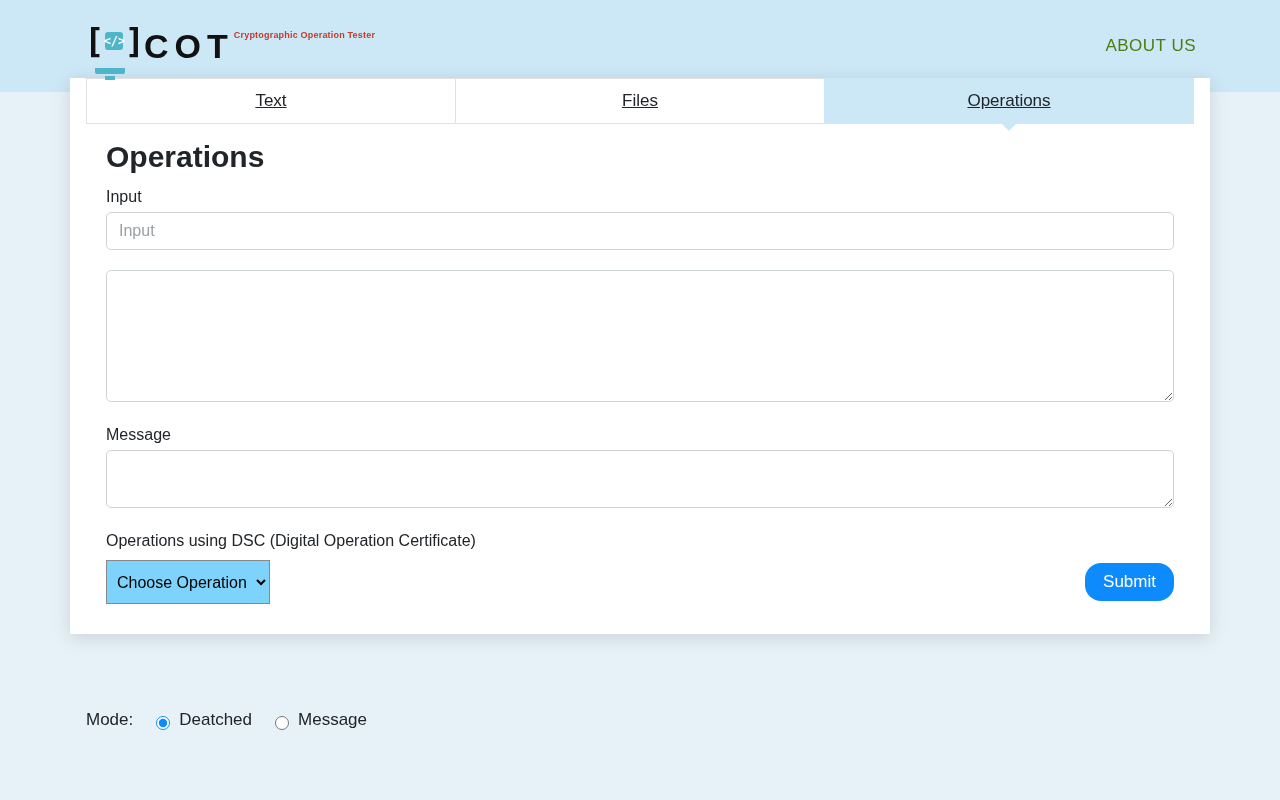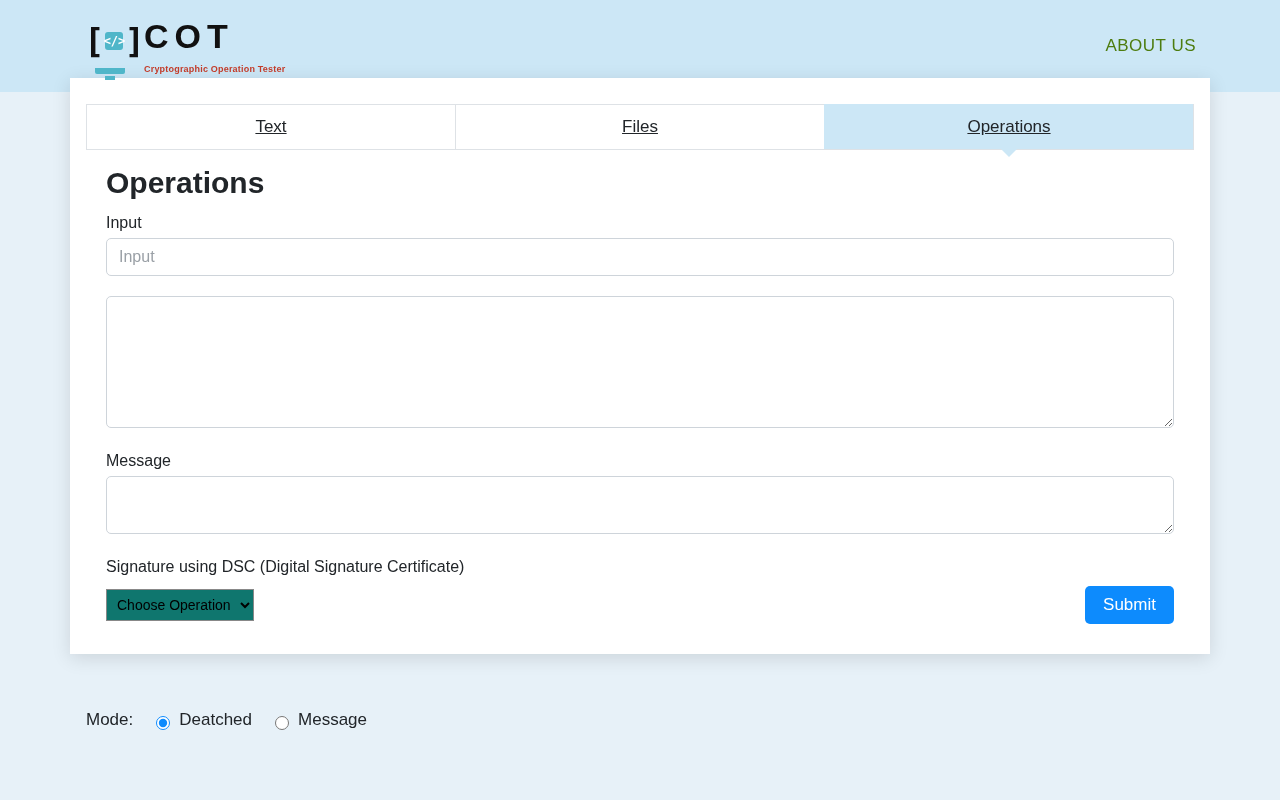--- a/index.html
+++ b/index.html
@@ -7,46 +7,46 @@
   body { background:#e7f1f8; width:1280px; height:800px; overflow:hidden; }
   .top-band { position:absolute; left:0; top:0; right:0; height:92px; background:#cce7f6; }
   .header { position:relative; height:92px; display:flex; align-items:center; justify-content:space-between; padding:0 84px; z-index:2; }
   .logo-wrap { display:flex; align-items:center; gap:8px; }
   .logo-mark { position:relative; width:52px; height:44px; }
   .logo-mark .bracket { font-size:34px; font-weight:700; color:#111; font-family: Consolas, monospace; line-height:1; }
   .logo-mark .brackets { display:flex; align-items:center; gap:0px; }
   .logo-mark .codetag { display:inline-flex; align-items:center; justify-content:center; width:18px; height:18px; border-radius:3px; background:#4fb6c9; color:#fff; font-size:12px; font-weight:700; font-family: Consolas, monospace; margin:0 1px; }
   .logo-screenbase { position:absolute; left:50%; bottom:-6px; transform:translateX(-50%); width:30px; height:6px; background:#4fb6c9; border-radius:0 0 2px 2px; }
   .logo-stand { position:absolute; left:50%; bottom:-12px; transform:translateX(-50%); width:10px; height:4px; background:#4fb6c9; }
-  .logo-text { display:flex; flex-direction:column; line-height:1; }
+  .logo-text { display:flex; flex-direction:row; line-height:1; }
   .logo-text .big { font-size:34px; letter-spacing:6px; font-weight:600; color:#111; font-family: "Segoe UI", Arial, sans-serif; }
-  .logo-text .small { font-size:9px; color:#c23c2a; letter-spacing:0.2px; margin-top:12px; font-weight:600; }
+  .logo-text .small { font-size:9px; color:#c23c2a; letter-spacing:0.2px; margin-top:2px; font-weight:600; }
   .nav-link { color:#4d7c0f; text-decoration:none; font-size:17px; letter-spacing:0.5px; }
 
   .card { position:absolute; left:70px; top:78px; width:1140px; background:#fff; box-shadow:0 4px 18px rgba(0,0,0,0.12); padding:0 16px 30px 16px; z-index:1; }
 
-  .tabs { display:flex; width:100%; border:1px solid #dee2e6; border-top:none; margin-top:26px; }
+  .tabs { display:flex; width:100%; border:1px solid #dee2e6; border-top:none; }
   .tab { flex:1; text-align:center; padding:12px 0; font-size:17px; color:#212529; background:#fff; position:relative; border-top:1px solid #dee2e6; }
   .tab + .tab { border-left:1px solid #dee2e6;text-decoration:underline; }
   .tab.link { text-decoration:underline; }
   .tab.active { background:#cce7f6; border-color:#cce7f6; border-top:1px solid #cce7f6; }
   .tab.active::after { content:""; position:absolute; left:50%; bottom:-8px; transform:translateX(-50%); width:0; height:0; border-left:8px solid transparent; border-right:8px solid transparent; border-top:8px solid #cce7f6; }
 
   .panel { padding:10px 20px 0 20px; }
   h2.section-title { margin:6px 0 14px 0; font-size:30px; font-weight:600; }
   .field-label { font-size:16px; margin-bottom:6px; display:block; }
   .text-input { width:100%; height:38px; border:1px solid #ced4da; border-radius:5px; padding:6px 12px; font-size:16px; color:#495057; }
   .text-input::placeholder { color:#9aa0a6; }
   textarea.text-area { width:100%; border:1px solid #ced4da; border-radius:5px; padding:8px 12px; font-size:16px; resize:both; }
   .output-area { height:132px; }
   .message-area { height:58px; }
   .spacer { height:20px; }
   .ops-row { display:flex; align-items:center; justify-content:space-between; margin-top:10px; }
-  select.op-select { height:32px; font-size:14px; padding:4px 6px; border:1px solid #888; background:#0f766e; }
-  .btn-primary { background:#0d8bfd; color:#fff; border:none; border-radius:5px; padding:9px 18px; font-size:17px; cursor:pointer; }
+  select.op-select { height:44px; font-size:16px; padding:4px 6px; border:1px solid #888; background:#7dd3fc; }
+  .btn-primary { background:#0d8bfd; color:#fff; border:none; border-radius:16px; padding:9px 18px; font-size:17px; cursor:pointer; }
 
   .mode-row { position:absolute; left:86px; top:710px; font-size:17px; display:flex; align-items:center; gap:18px; z-index:1; }
   .mode-row label { display:inline-flex; align-items:flex-end; gap:6px; }
   input[type=radio] { width:14px; height:14px; accent-color:#0d8bfd; }
 </style>
 </head>
 <body>
 
 <div class="top-band"></div>
 
@@ -83,21 +83,21 @@
     <input type="text" class="text-input" placeholder="Input" style="">
 
     <div class="spacer"></div>
     <textarea class="text-area output-area" style=""></textarea>
 
     <div class="spacer"></div>
     <label class="field-label">Message</label>
     <textarea class="text-area message-area" style=""></textarea>
 
     <div class="spacer"></div>
-    <label class="field-label">Signature using DSC (Digital Signature Certificate)</label>
+    <label class="field-label">Operations using DSC (Digital Operation Certificate)</label>
     <div class="ops-row">
       <select class="op-select">
         <option>Choose Operation</option>
       </select>
       <button class="btn-primary">Submit</button>
     </div>
   </div>
 </div>
 
 <div class="mode-row">

